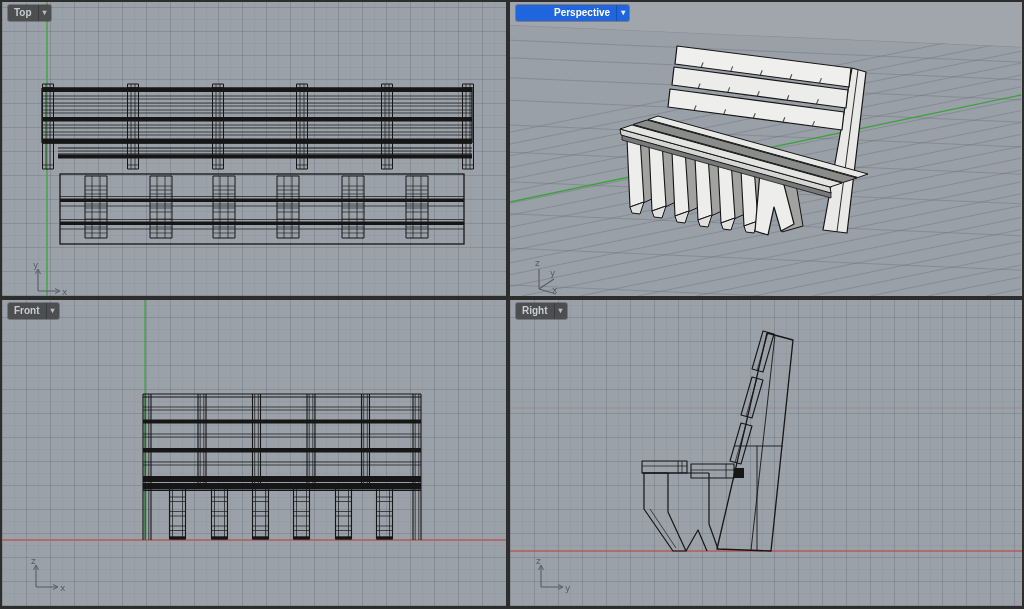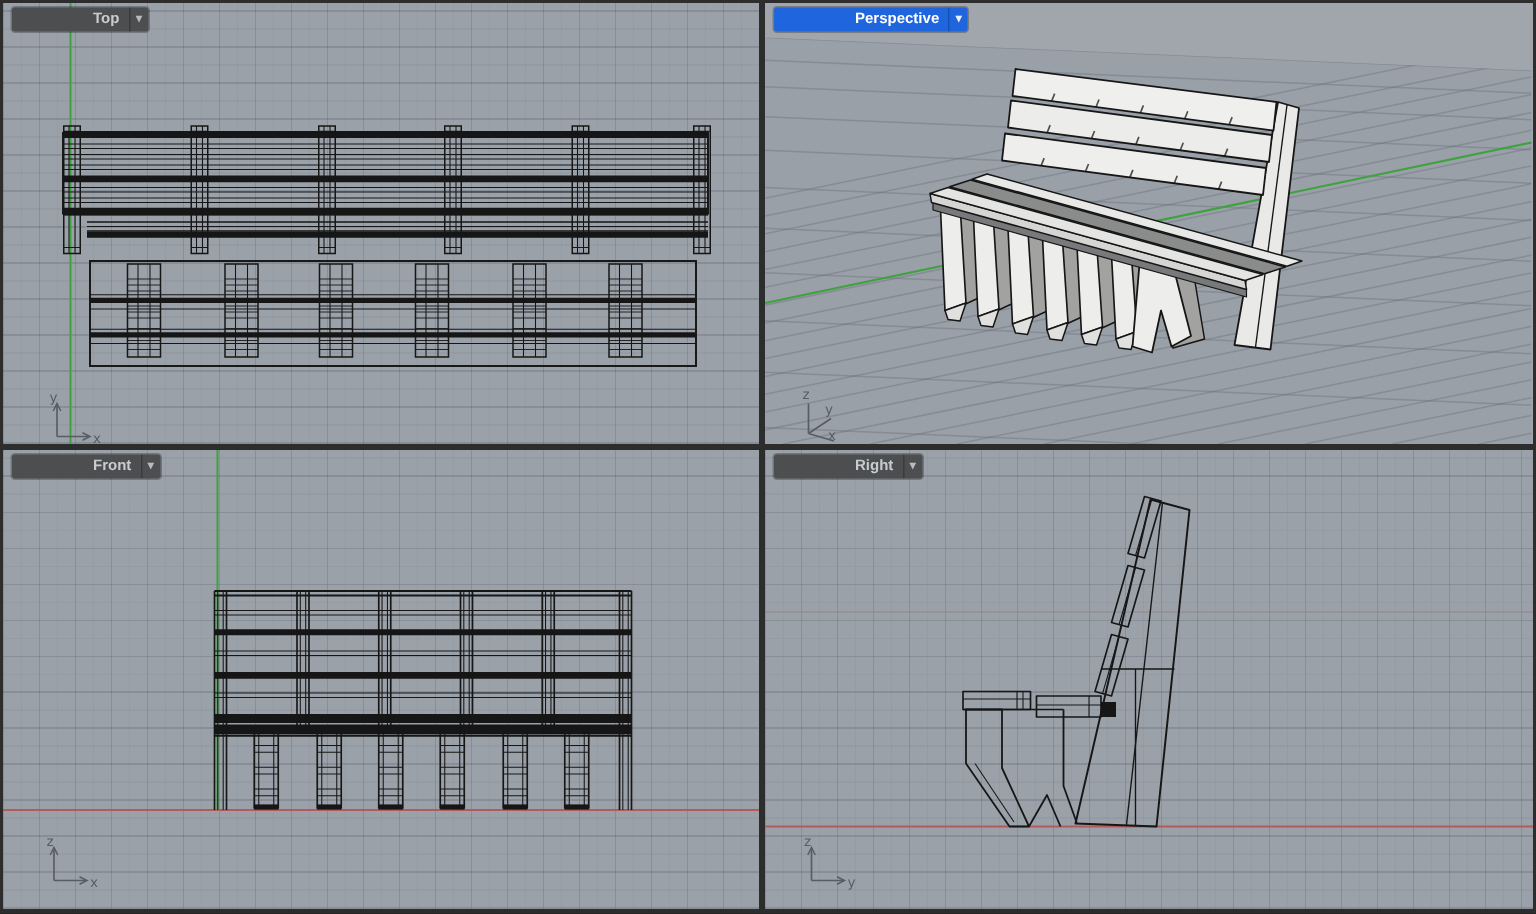--- a/index.html
+++ b/index.html
@@ -14,25 +14,25 @@
       repeating-linear-gradient(0deg,  rgba(62,72,88,0.06) 0 1px, transparent 1px 12px);
   }
   #vp-top   {left:2px; top:2px;  width:504px;height:294px;}
   #vp-persp {left:510px;top:2px; width:512px;height:294px;background:#a1a6ac;}
   #vp-front {left:2px; top:300px;width:504px;height:306px;}
   #vp-right {left:510px;top:300px;width:512px;height:306px;}
   .vp svg{position:absolute;left:0;top:0;display:block;}
   .vp-tab{position:absolute;top:3px;left:6px;display:flex;align-items:stretch;height:16px;
           border-radius:2px;overflow:hidden;font-size:10px;font-weight:bold;line-height:16px;
           box-shadow:0 0 0 1px rgba(0,0,0,0.25);}
-  .vp-tab .vp-label{padding:0 6px;margin-left:48px;}
+  .vp-tab .vp-label{padding:0 6px;}
   .vp-tab .vp-arrow-box{padding:0 4px;display:flex;align-items:center;}
   .vp-tab.inactive{background:var(--tab-inactive,#4c4e50);color:#c9ccce;}
   .vp-tab.inactive .vp-arrow-box{border-left:1px solid #393b3d;color:#b9bcbe;}
-  .vp-tab.active{background:var(--tab-active,#1f65dd);color:#ffffff;}
+  .vp-tab.active{background:var(--tab-active,#1f65dd);color:#ffffff;padding-left:32px;}
   .vp-tab.active .vp-arrow-box{border-left:1px solid #1650b0;color:#eaf1ff;}
   .arr{font-size:8px;transform:translateY(-0.5px);}
   svg text.axlbl{font-family:"DejaVu Sans",sans-serif;font-size:9px;fill:#575d64;}
 </style>
 </head>
 <body>
 
 <div id="stage">
 
   <div class="vp ortho" id="vp-top">

